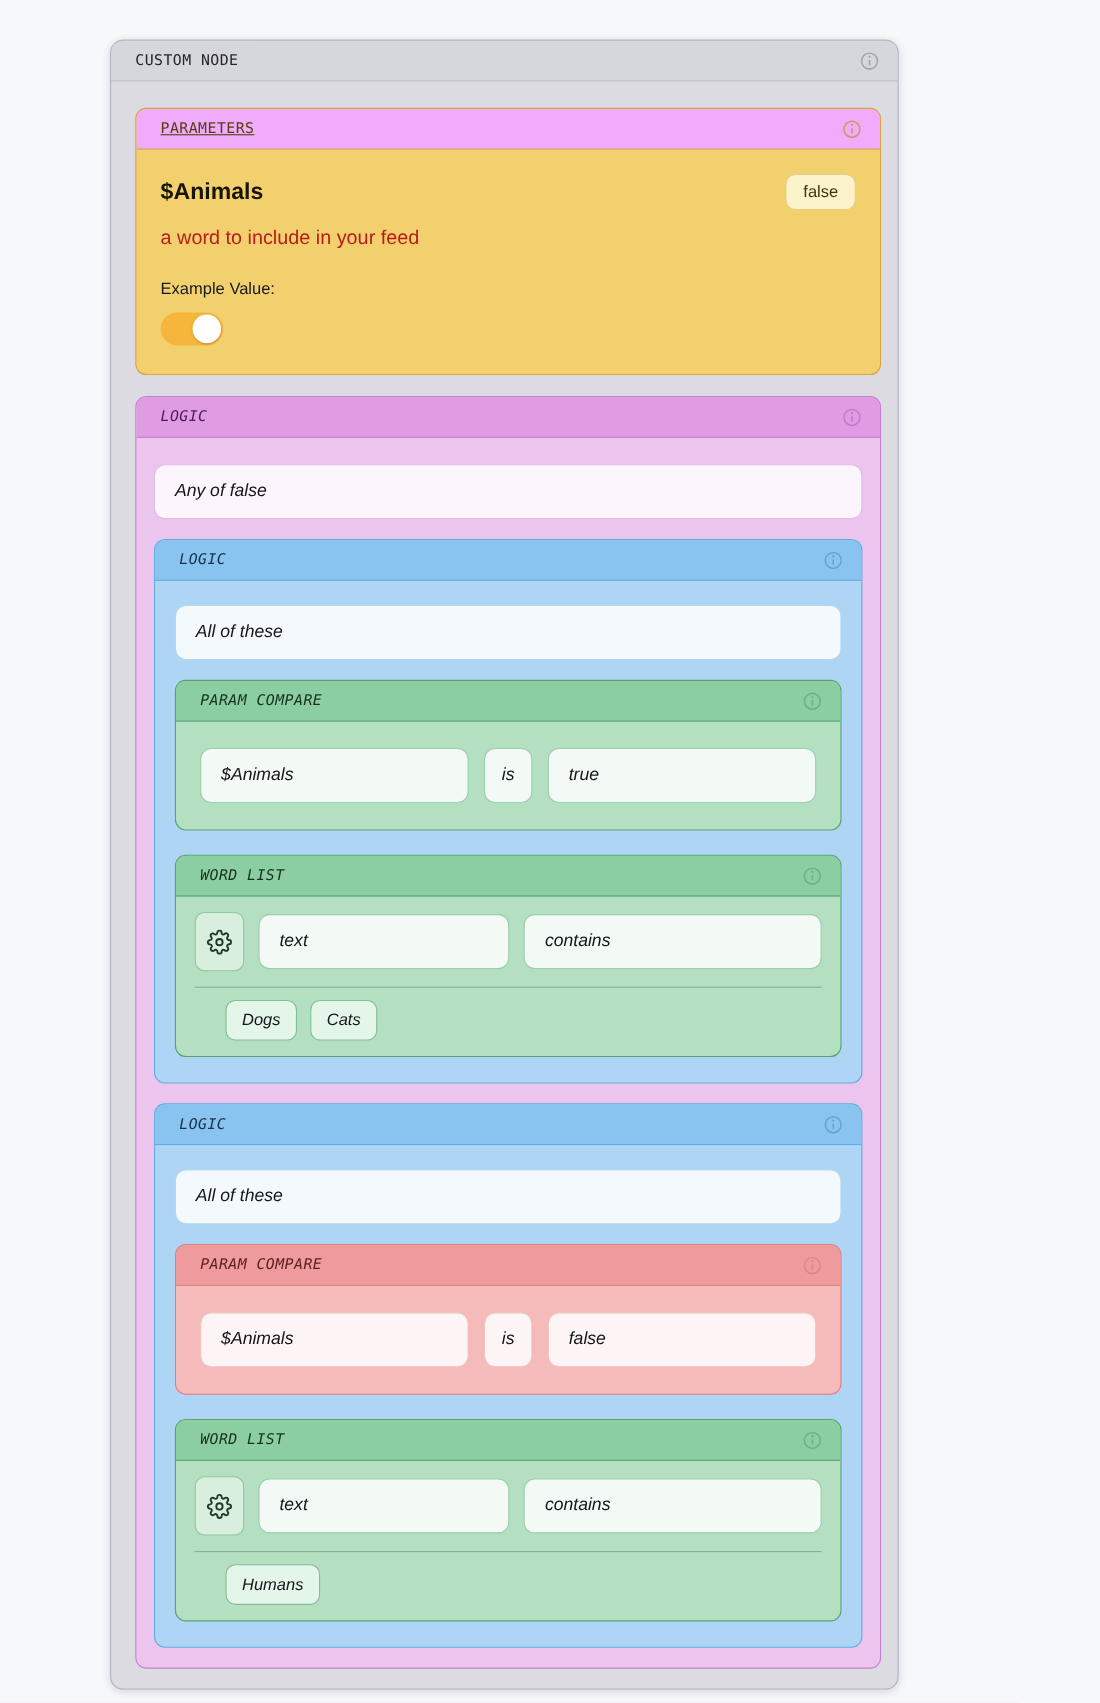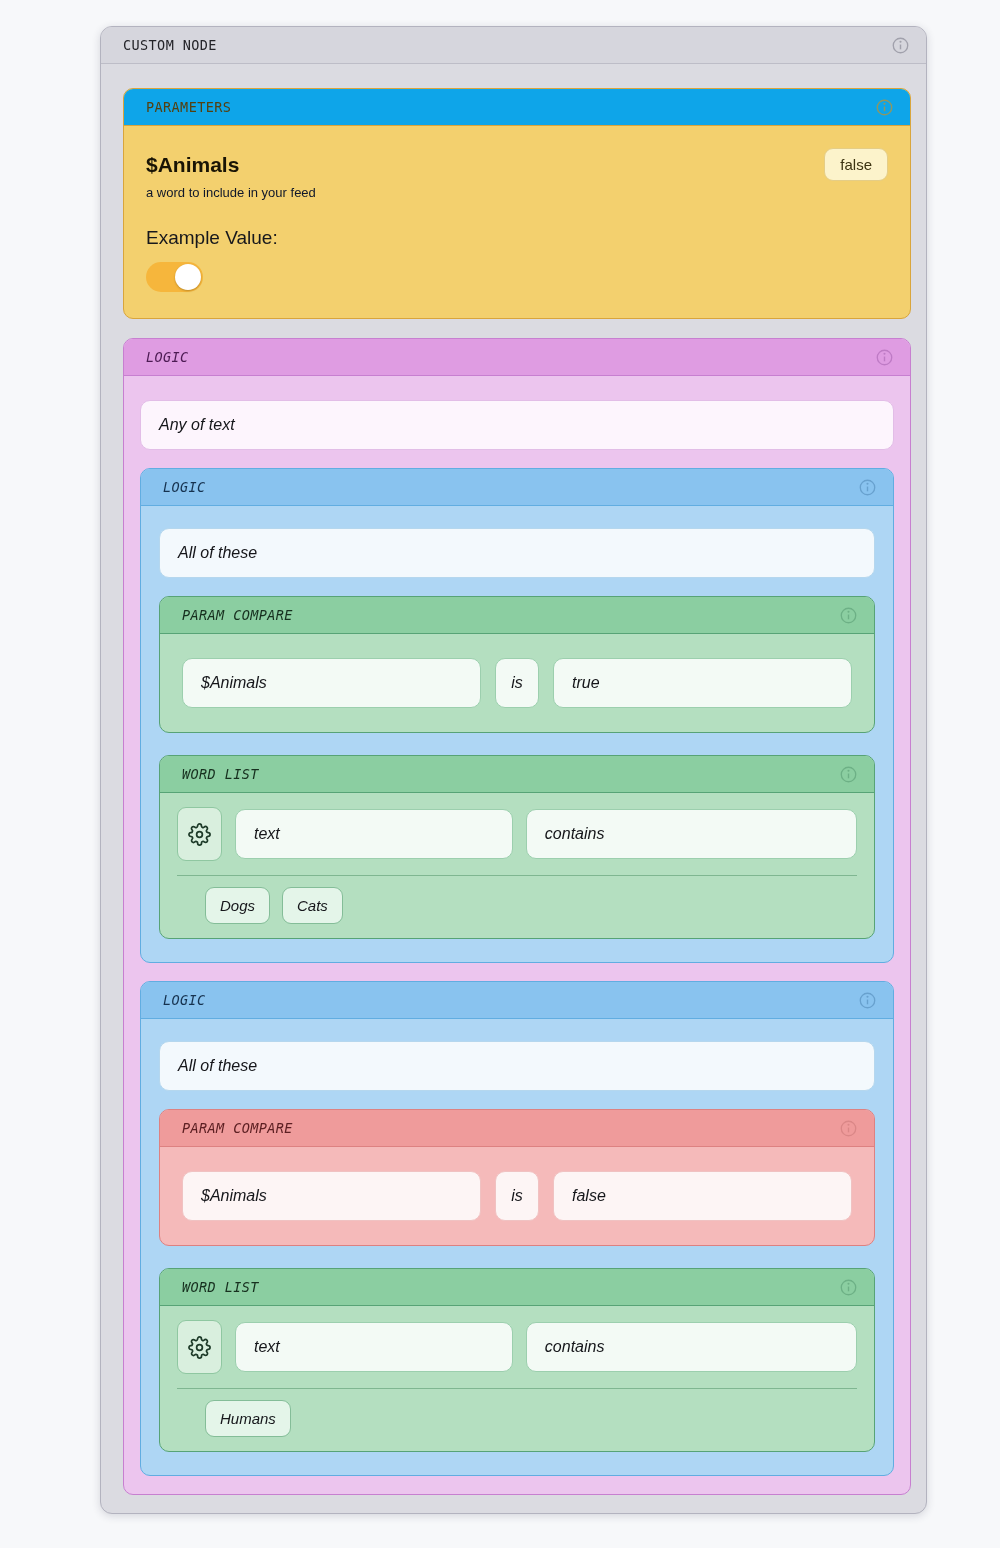--- a/index.html
+++ b/index.html
@@ -15,41 +15,41 @@
   .card-header {
     display:flex; align-items:center; justify-content:space-between;
     height:37px; padding:0 16px 0 22px;
     font-family:"DejaVu Sans Mono","Liberation Mono",monospace;
     font-size:13.5px; letter-spacing:0.4px;
   }
   .info-icon { width:19px; height:19px; display:block; opacity:.75; }
 
   
   .custom-node {
-    position:absolute; left:100px; top:26px; width:827px;
+    position:absolute; left:100px; top:36px; width:717px;
     background:#dbdbe1; border:1.5px solid #b3b3bf;
     box-shadow:0 2px 8px rgba(40,40,60,.16);
   }
   .custom-node > .card-header { background:#d6d6dd; border-bottom:1.5px solid #bdbdc7; color:#242429; }
   .custom-node > .card-header .info-icon { color:#8f8f9b; }
   .custom-node > .card-body { padding:24px 15px 18px 22px; }
 
   
   .param-card { background:#f3d06e; border:1.5px solid #d9a53c; border-radius:10px; overflow:hidden; }
-  .param-card > .card-header { background:#0ea5e9; border-bottom:1.5px solid #d9a53c; color:#54400f; }
+  .param-card > .card-header { background:#f0abfc; border-bottom:1.5px solid #d9a53c; color:#54400f;text-decoration:underline; }
   .param-card > .card-header .info-icon { color:#c0922f; }
   .param-card > .card-body { padding:22px 22px 26px; }
   .param-row { display:flex; align-items:center; justify-content:space-between; }
   .param-name { font-size:21px; font-weight:700; color:#191405; }
   .toggle-badge {
     background:#fcf3cb; border:1.5px solid #e5cd86; border-radius:9px;
     padding:7px 15px; font-size:15px; color:#3c3311; cursor:pointer;
   }
-  .param-desc { margin-top:4px; font-size:13px; color:#0f172a; }
-  .example-label { margin-top:27px; font-size:19px; color:#17181c; }
+  .param-desc { margin-top:15px; font-size:18px; color:#b91c1c; }
+  .example-label { margin-top:27px; font-size:15px; color:#17181c; }
   .switch {
     margin-top:13px; width:57px; height:30px; border-radius:15px;
     background:#f6b63c; position:relative; cursor:pointer;
   }
   .switch .knob {
     position:absolute; top:2px; right:2px; width:26px; height:26px;
     border-radius:50%; background:#ffffff; box-shadow:0 1px 2px rgba(90,60,0,.35);
   }
 
   
@@ -144,21 +144,21 @@
     <div class="logic-purple">
       <div class="card-header">
         <span>LOGIC</span>
         <svg class="info-icon" viewBox="0 0 20 20">
             <circle cx="10" cy="10" r="7.6" fill="none" stroke="currentColor" stroke-width="1.4"></circle>
             <line x1="10" y1="9" x2="10" y2="14" stroke="currentColor" stroke-width="1.5"></line>
             <circle cx="10" cy="6" r="1.1" fill="currentColor"></circle>
           </svg>
       </div>
       <div class="card-body">
-        <div class="field mode-field-purple">Any of text</div>
+        <div class="field mode-field-purple">Any of false</div>
 
         <div class="logic-blue">
           <div class="card-header">
             <span>LOGIC</span>
             <svg class="info-icon" viewBox="0 0 20 20">
                 <circle cx="10" cy="10" r="7.6" fill="none" stroke="currentColor" stroke-width="1.4"></circle>
                 <line x1="10" y1="9" x2="10" y2="14" stroke="currentColor" stroke-width="1.5"></line>
                 <circle cx="10" cy="6" r="1.1" fill="currentColor"></circle>
               </svg>
           </div>

